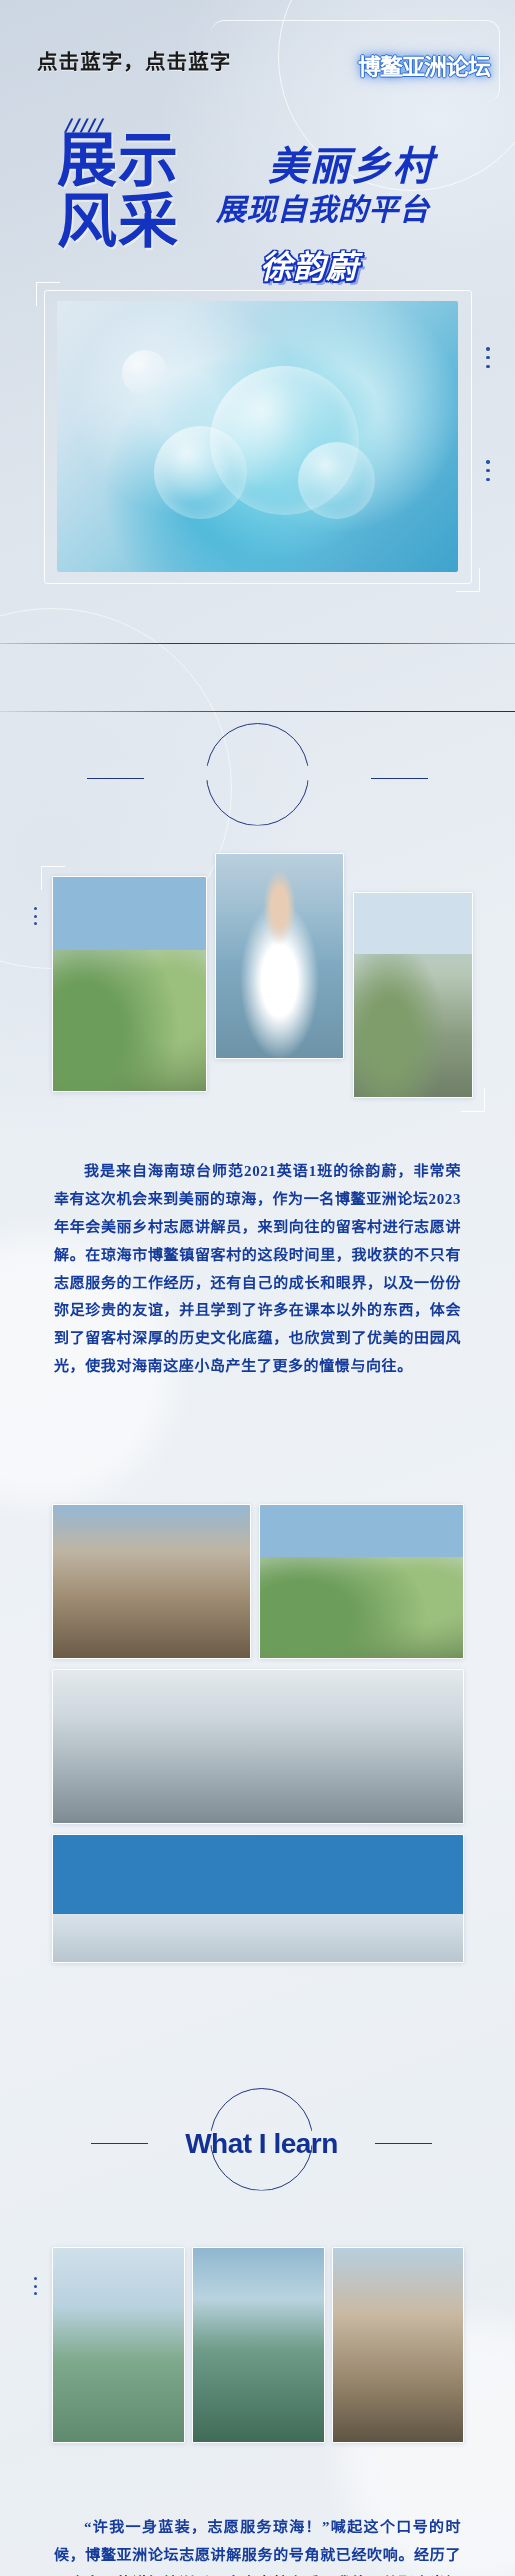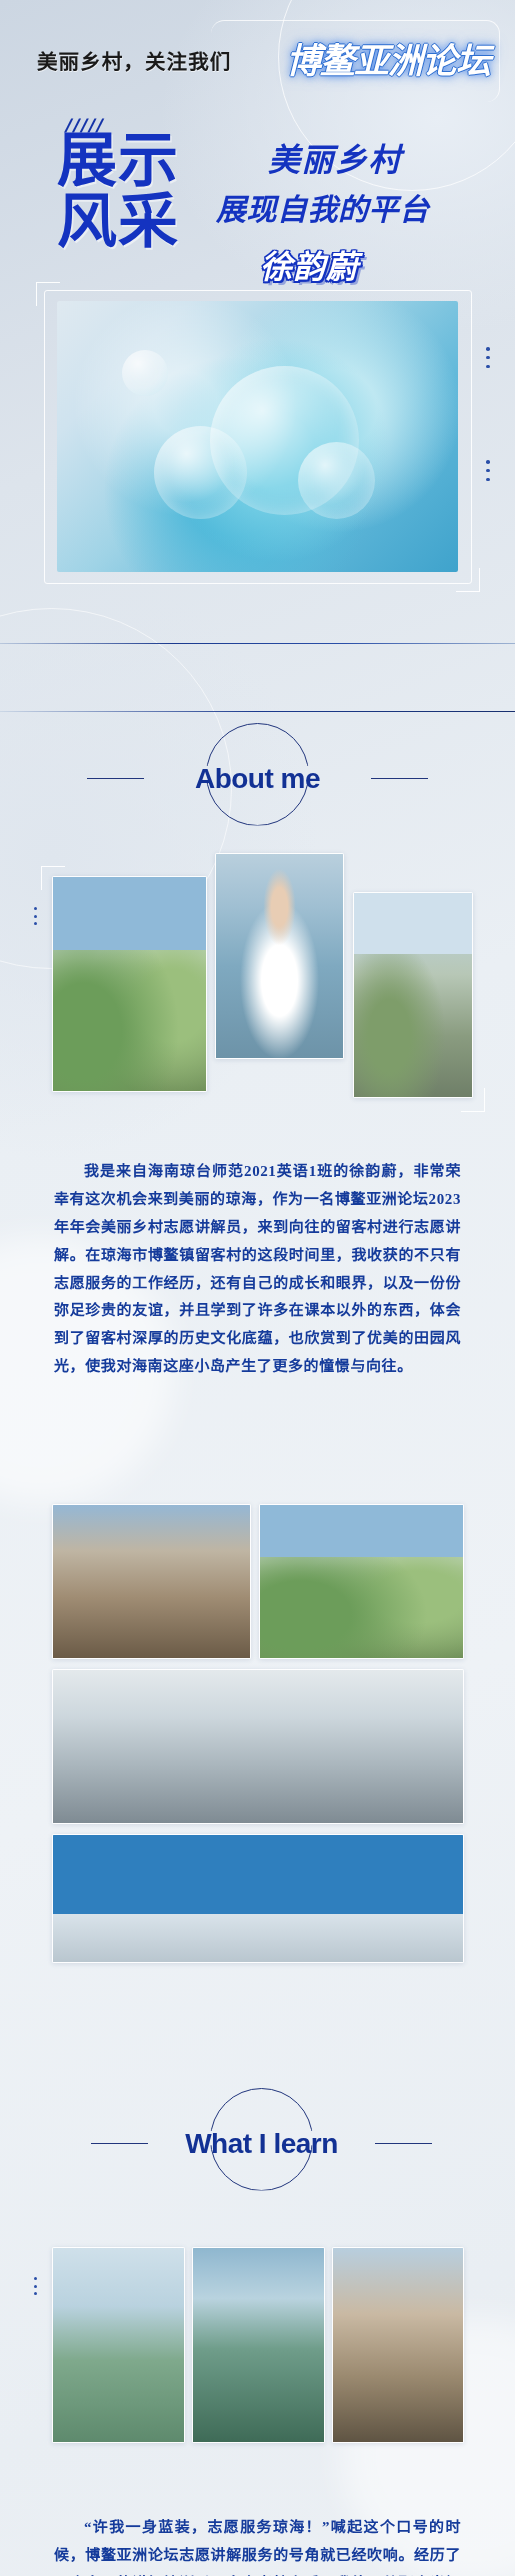--- a/index.html
+++ b/index.html
@@ -61,32 +61,31 @@
     font-family: "Liberation Serif", "DejaVu Serif", serif;
     font-size: 20.6px;
     font-weight: 700;
     letter-spacing: 1px;
     color: #1a1a1a;
     text-shadow: 0.5px 0.5px 0 rgba(255,255,255,.6);
   }
   .brand-logo {
     position: absolute;
     right: 25px;
-    top: 32px;
-    font-size: 35px;
+    top: 48px;
+    font-size: 23px;
     font-weight: 800;
     letter-spacing: -1px;
     color: #ffffff;
     text-shadow:
        0 0 1px #2f6fd0,
        1px 0 0 #2f6fd0, -1px 0 0 #2f6fd0,
        0 1px 0 #2f6fd0, 0 -1px 0 #2f6fd0,
        0 0 7.2px rgba(70,130,230,.95),
        0 0 13.4px rgba(90,150,240,.75);
-    font-style: italic;
   }
   .brand-plate {
     position: absolute;
     right: 15.5px;
     top: 19.6px;
     width: 289px;
     height: 82px;
     border: 1px solid rgba(255,255,255,.9);
     border-radius: 13.4px;
     border-left: none; border-bottom: none;
@@ -104,21 +103,21 @@
   .hero-big {
     position: absolute; left: 57px; top: 37px;
     font-size: 60px; line-height: 1.02;
     font-weight: 900; color: #1433c0;
     letter-spacing: 1px;
     font-family: "DejaVu Sans", "Liberation Sans", sans-serif;
     text-shadow: 1.5px 1.5px 0 rgba(255,255,255,.5);
   }
   .hero-sub1 {
     position: absolute; left: 268px; top: 41px;
-    font-size: 32px; font-weight: 900; font-style: italic;
+    font-size: 40px; font-weight: 900; font-style: italic;
     color: #1433c0; letter-spacing: 1.5px;
   }
   .hero-sub2 {
     position: absolute; left: 216px; top: 92px;
     font-size: 30px; font-weight: 900; font-style: italic;
     color: #1433c0; letter-spacing: 0.5px;
   }
   .hero-name {
     position: absolute; left: 260px; top: 148px;
     font-size: 32px; font-weight: 900; font-style: italic;
@@ -295,21 +294,21 @@
 
   <div class="bg-arc" style="left:278px; top:-77px; width:268px; height:268px; border-color:rgba(255,255,255,.75);"></div>
   <div class="bg-arc" style="left:-129px; top:608px; width:361px; height:361px; border-color:rgba(255,255,255,.6);"></div>
   <div class="bg-soft" style="left:-93px; top:1236px; width:268px; height:268px; background:rgba(255,255,255,.55);"></div>
   <div class="bg-soft" style="right:-93px; top:2318px; width:268px; height:268px; background:rgba(255,255,255,.5);"></div>
   <div class="bg-line" style="left:0; top:643px; width:515px; height:1px; background:linear-gradient(90deg,#b9c8dd,#1b3a8e,#2a4fa8,#9fb4d2);"></div>
   <div class="bg-line" style="left:0; top:711px; width:515px; height:0.8px; background:linear-gradient(90deg,#cbd7e6,#1b3a8e,#18306f);"></div>
 
   <div class="topbar">
     <div class="brand-plate"></div>
-    <div class="follow-text">美丽乡村，关注我们</div>
+    <div class="follow-text">点击蓝字，点击蓝字</div>
     <div class="brand-logo">博鳌亚洲论坛</div>
   </div>
 
   <div class="hero">
     <div class="slashes">/////</div>
     <div class="hero-big">
       <div>展示</div>
       <div>风采</div>
     </div>
     <div class="hero-sub1">美丽乡村</div>
@@ -337,21 +336,20 @@
     </div>
     <div class="tick" style="left:-8.2px; top:-8.2px; border-right:none; border-bottom:none;"></div>
     <div class="tick" style="right:-8.2px; bottom:-8.2px; border-left:none; border-top:none;"></div>
   </div>
 
   <div class="section-head" style="position:absolute; top:737px; left:0;">
     <div class="sh-arc-top"></div>
     <div class="sh-arc-bottom"></div>
     <div class="sh-rule left"></div>
     <div class="sh-rule right"></div>
-    <div class="sh-title">About me</div>
   </div>
 
   <div class="collage" style="position:absolute; top:845px; left:0; height:289px;">
     <div class="ph" style="left:52px; top:31px; width:155px; height:216px;">
       <div class="inner pic-village"></div>
     </div>
     <div class="ph" style="left:215px; top:8.2px; width:129px; height:206px;">
       <div class="inner pic-portrait"></div>
     </div>
     <div class="ph" style="left:353px; top:47px; width:120px; height:206px;">

